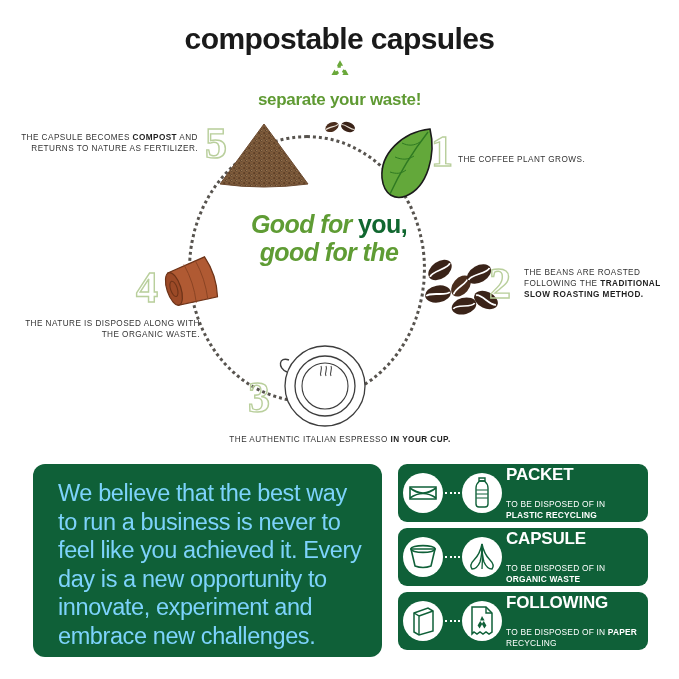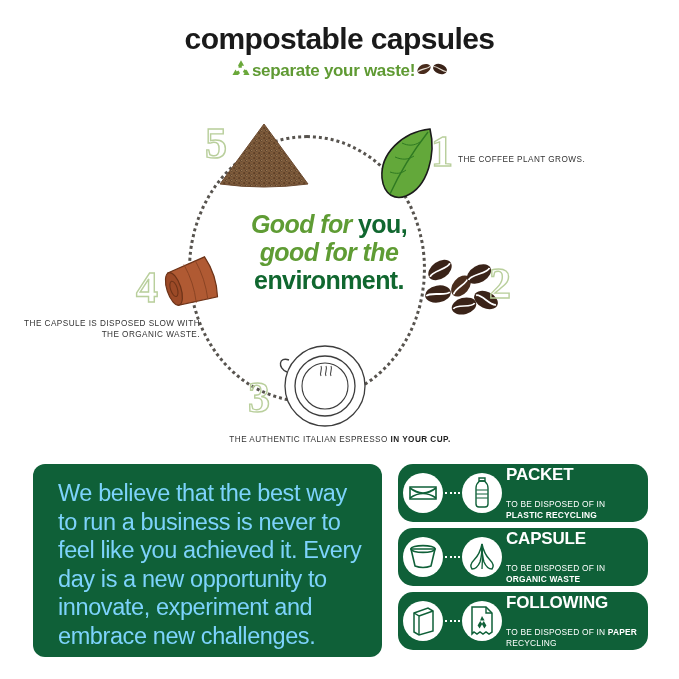--- a/index.html
+++ b/index.html
@@ -14,21 +14,21 @@
 
   
   .header{position:absolute;left:0;top:22px;width:679px;text-align:center;}
   .header-title{
     font-family:"Liberation Sans", sans-serif;
     font-size:30px;font-weight:bold;color:#1a1a1a;
     letter-spacing:-0.6px;line-height:34px;
   }
   .header-sub{
     display:flex;align-items:center;justify-content:center;
-    margin-top:3px;
+    gap:7px;margin-top:3px;flex-direction:column;
   }
   .header-sub-text{
     font-size:17px;font-weight:bold;color:#5f9a33;letter-spacing:-0.3px;
   }
 
   
   .diagram{position:absolute;left:0;top:100px;width:679px;height:355px;}
   .dotted-circle{
     position:absolute;left:188px;top:35px;width:232px;height:262px;
     border:3px dotted #3a3630;border-radius:50%;
@@ -71,21 +71,21 @@
   .quote-text{
     position:absolute;left:25px;top:15px;width:305px;
     color:#7dd3fc;font-size:23.5px;line-height:28.5px;
     letter-spacing:-0.4px;font-weight:normal;
   }
 
   
   .cards{position:absolute;left:398px;top:464px;width:250px;}
   .card{
     position:relative;width:250px;height:58px;
-    background:#0f6038;border-radius:15px;margin-bottom:6px;
+    background:#0f6038;border-radius:9px;margin-bottom:6px;
     display:flex;align-items:center;
   }
   .card-icons{
     display:flex;align-items:center;width:108px;justify-content:center;gap:0;
   }
   .circ{
     width:40px;height:40px;border-radius:50%;background:#ffffff;
     display:flex;align-items:center;justify-content:center;flex:none;
   }
   .dashline{
@@ -133,37 +133,39 @@
     </div>
   </div>
 
   <div class="diagram">
 
     <div class="dotted-circle"></div>
 
     <div class="center-slogan">
       <span class="g-light">Good for </span><span class="g-dark">you,</span><br>
       <span class="g-light">good for the</span><br>
-      <span class="g-dark">environment.</span>
     </div>
 
     <div class="ico" style="left:218px;top:22px;">
       <svg width="92" height="66" viewBox="0 0 92 66">
         <defs>
           <pattern id="compostTex" width="5" height="5" patternUnits="userSpaceOnUse">
             <rect width="5" height="5" fill="#7d5a3a"></rect>
             <circle cx="1.2" cy="1.2" r="1.1" fill="#5e4027"></circle>
             <circle cx="3.6" cy="3.4" r="1.0" fill="#96apply"></circle>
             <circle cx="3.8" cy="3.5" r="0.9" fill="#9a7550"></circle>
           </pattern>
         </defs>
         <path d="M46 2 L90 62 Q46 68 2 62 Z" fill="url(#compostTex)" stroke="#6b4a30" stroke-width="1"></path>
       </svg>
     </div>
     <div class="step-num" style="left:205px;top:18px;">5</div>
+    <div class="txt5 cap">
+      <span>THE CAPSULE BECOMES </span><b>COMPOST</b><span> AND RETURNS TO NATURE AS FERTILIZER.</span>
+    </div>
 
     <div class="ico" style="left:376px;top:26px;">
       <svg width="62" height="76" viewBox="0 0 62 76">
         <path d="M54 3 C26 6 4 28 6 52 C8 70 20 74 30 70 C52 61 60 28 54 3 Z" fill="#63a83a" stroke="#1b1b1b" stroke-width="1.6"></path>
         <path d="M52 6 C38 24 24 46 14 68" stroke="#2f7a22" stroke-width="1.4" fill="none"></path>
         <path d="M44 16 C38 20 32 20 26 17" stroke="#2f7a22" stroke-width="1" fill="none"></path>
         <path d="M38 30 C32 34 26 34 19 31" stroke="#2f7a22" stroke-width="1" fill="none"></path>
         <path d="M30 44 C25 48 20 48 14 46" stroke="#2f7a22" stroke-width="1" fill="none"></path>
       </svg>
     </div>
@@ -194,20 +196,23 @@
           <ellipse cx="55" cy="26" rx="13" ry="8.5" fill="#3a2318"></ellipse>
           <path d="M43 26 C47 22 63 30 67 26" stroke="#ffffff" stroke-width="1.8" fill="none"></path>
         </g>
         <g transform="rotate(25 62 52)">
           <ellipse cx="62" cy="52" rx="12.5" ry="8.2" fill="#3a2318"></ellipse>
           <path d="M51 52 C55 48 69 56 73 52" stroke="#ffffff" stroke-width="1.7" fill="none"></path>
         </g>
       </svg>
     </div>
     <div class="step-num" style="left:489px;top:158px;">2</div>
+    <div class="txt2 cap">
+      <span>THE BEANS ARE ROASTED FOLLOWING THE </span><b>TRADITIONAL SLOW ROASTING METHOD.</b>
+    </div>
 
     <div class="ico" style="left:275px;top:238px;">
       <svg width="96" height="92" viewBox="0 0 96 92">
         <circle cx="50" cy="48" r="40" fill="#ffffff" stroke="#3d3d3d" stroke-width="1.3"></circle>
         <circle cx="50" cy="48" r="30" fill="#ffffff" stroke="#3d3d3d" stroke-width="1.3"></circle>
         <circle cx="50" cy="48" r="23" fill="#ffffff" stroke="#3d3d3d" stroke-width="1.1"></circle>
         <path d="M14 22 C4 18 2 30 12 34" stroke="#3d3d3d" stroke-width="1.4" fill="#ffffff"></path>
         <path d="M46 38 C44 34 48 32 46 28" stroke="#4a4a4a" stroke-width="1.1" fill="none"></path>
         <path d="M51 38 C49 34 53 32 51 28" stroke="#4a4a4a" stroke-width="1.1" fill="none"></path>
         <path d="M56 38 C54 34 58 32 56 28" stroke="#4a4a4a" stroke-width="1.1" fill="none"></path>
@@ -224,21 +229,21 @@
           <path d="M12 14 L52 10 Q58 31 52 52 L12 48 Q6 31 12 14 Z" fill="#b05a33" stroke="#6d3318" stroke-width="1.2"></path>
           <ellipse cx="13" cy="31" rx="7" ry="17" fill="#9c4a27" stroke="#6d3318" stroke-width="1.2"></ellipse>
           <ellipse cx="13" cy="31" rx="3.4" ry="8" fill="none" stroke="#6d3318" stroke-width="1.1"></ellipse>
           <path d="M30 11 Q34 31 30 51" stroke="#8a4423" stroke-width=".9" fill="none"></path>
           <path d="M42 10.6 Q46 31 42 51.4" stroke="#8a4423" stroke-width=".9" fill="none"></path>
         </g>
       </svg>
     </div>
     <div class="step-num" style="left:136px;top:162px;">4</div>
     <div class="txt4 cap">
-      <span>THE CAPSULE IS DISPOSED SLOW WITH THE ORGANIC WASTE.</span>
+      <span>THE NATURE IS DISPOSED ALONG WITH THE ORGANIC WASTE.</span>
     </div>
   </div>
 
   <div class="quote-panel">
     <div class="quote-text">We believe that the best way to run a business is never to feel like you achieved it. Every day is a new opportunity to innovate, experiment and embrace new challenges.</div>
   </div>
 
   <div class="cards">
 
     <div class="card">

